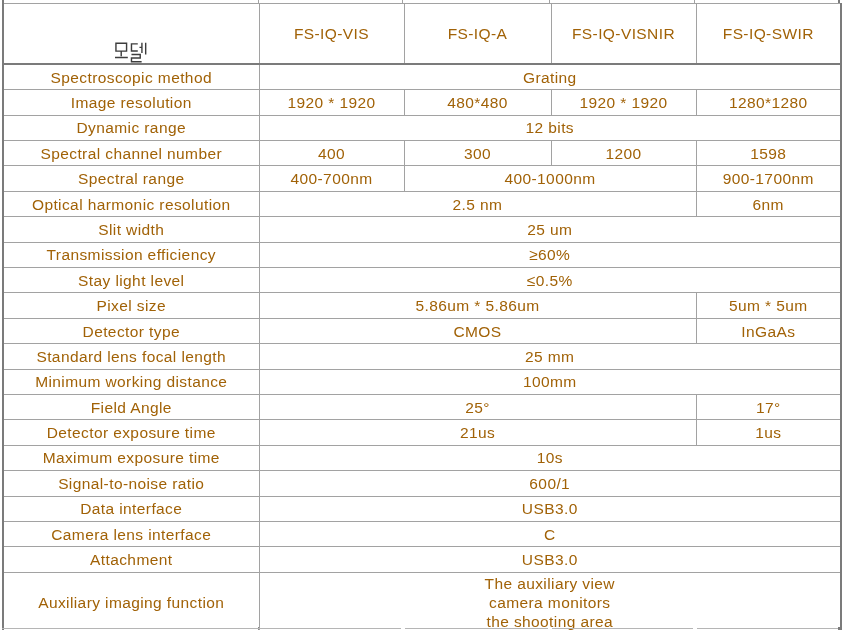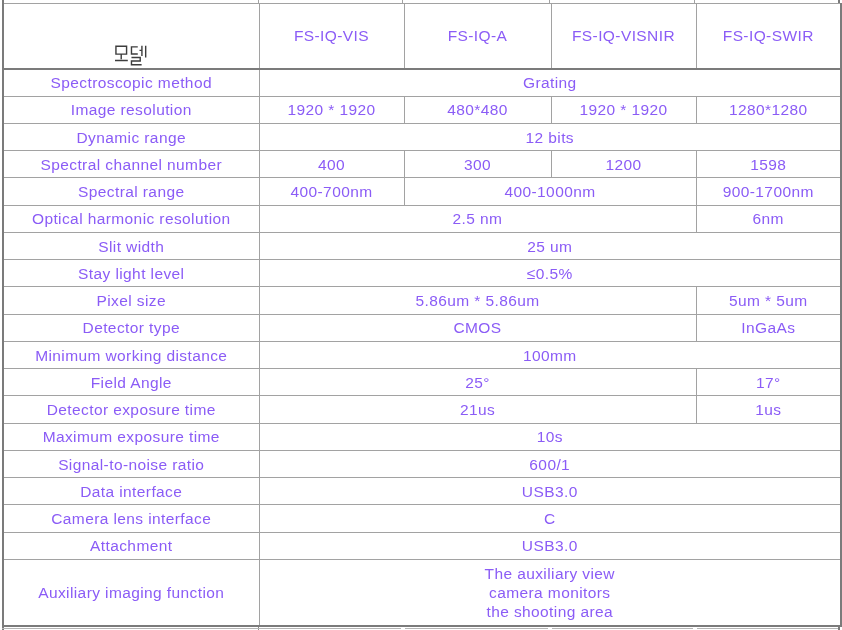--- a/index.html
+++ b/index.html
@@ -1,21 +1,21 @@
 <!DOCTYPE html>
 <html><head>
 <meta charset="utf-8">
 <style>
   html,body { margin:0; padding:0; background:#ffffff; }
   .screen {
     position:relative;
     width:842px; height:630px;
     background:#ffffff;
     font-family:"Liberation Sans","DejaVu Sans",sans-serif;
-    color:#8b5cf6;
+    color:#a16207;
     overflow:hidden;
   }
   table.spec {
     position:absolute; left:2px; top:3px;
     width:838px; height:624px;
     box-sizing:border-box;
     border-collapse:collapse;
     table-layout:fixed;
     border:2px solid #7b7b7b;
     border-top:1px solid #9e9e9e;
@@ -112,38 +112,46 @@
         <td>Optical harmonic resolution</td>
         <td colspan="3">2.5 nm</td>
         <td>6nm</td>
       </tr>
 
       <tr>
         <td>Slit width</td>
         <td colspan="4">25 um</td>
       </tr>
 
+      <tr>
+        <td>Transmission efficiency</td>
+        <td colspan="4">≥60%</td>
+      </tr>
 
       <tr>
         <td>Stay light level</td>
         <td colspan="4">≤0.5%</td>
       </tr>
 
       <tr>
         <td>Pixel size</td>
         <td colspan="3">5.86um * 5.86um</td>
         <td>5um * 5um</td>
       </tr>
 
       <tr>
         <td>Detector type</td>
         <td colspan="3">CMOS</td>
         <td>InGaAs</td>
       </tr>
 
+      <tr>
+        <td>Standard lens focal length</td>
+        <td colspan="4">25 mm</td>
+      </tr>
 
       <tr>
         <td>Minimum working distance</td>
         <td colspan="4">100mm</td>
       </tr>
 
       <tr>
         <td>Field Angle</td>
         <td colspan="3">25°</td>
         <td>17°</td>

